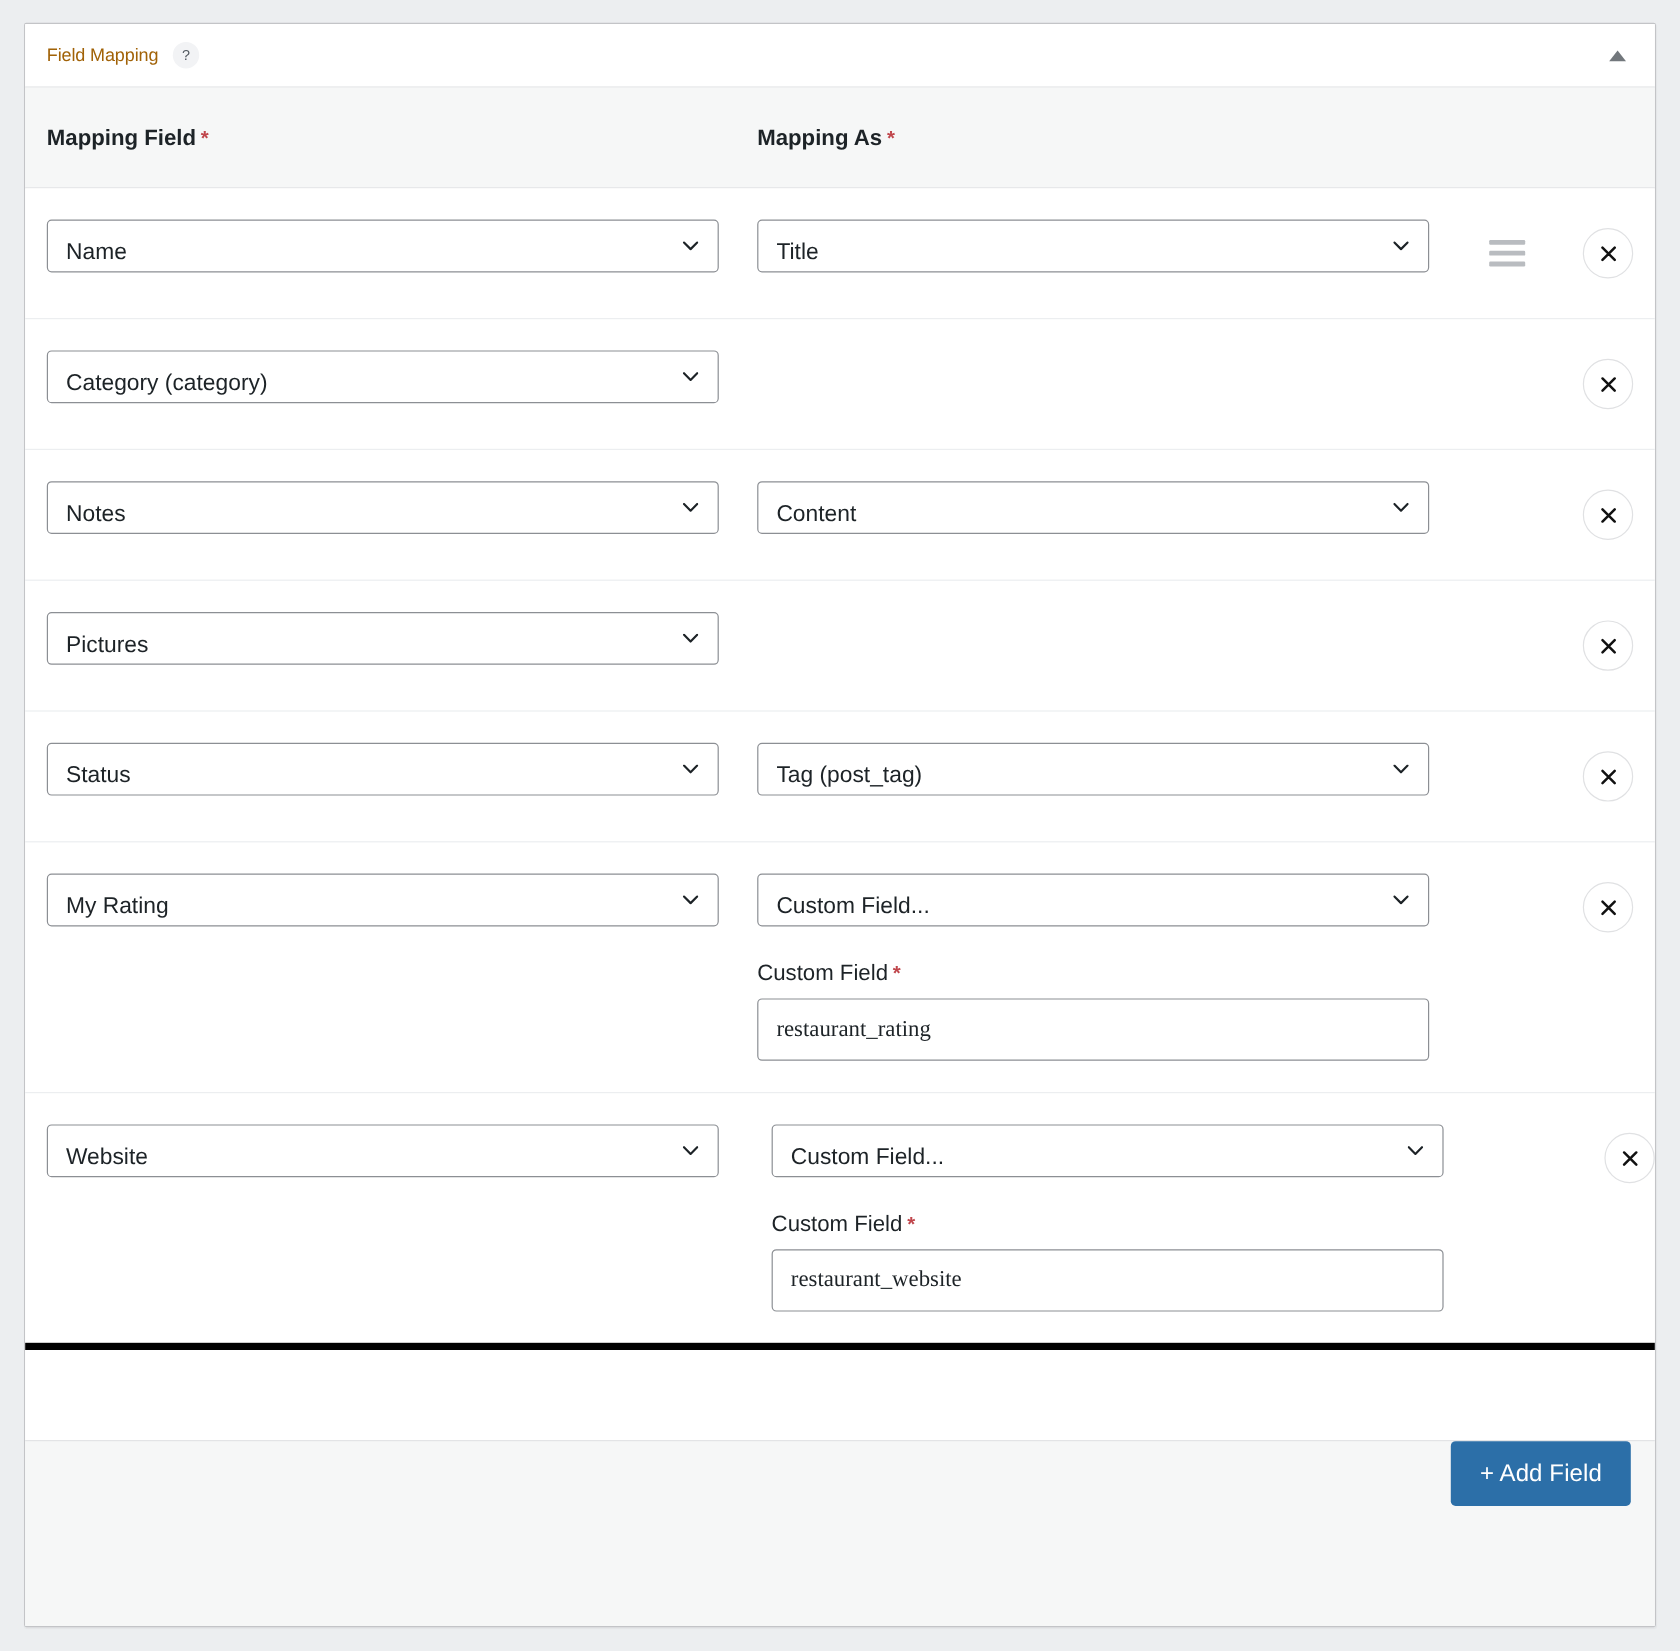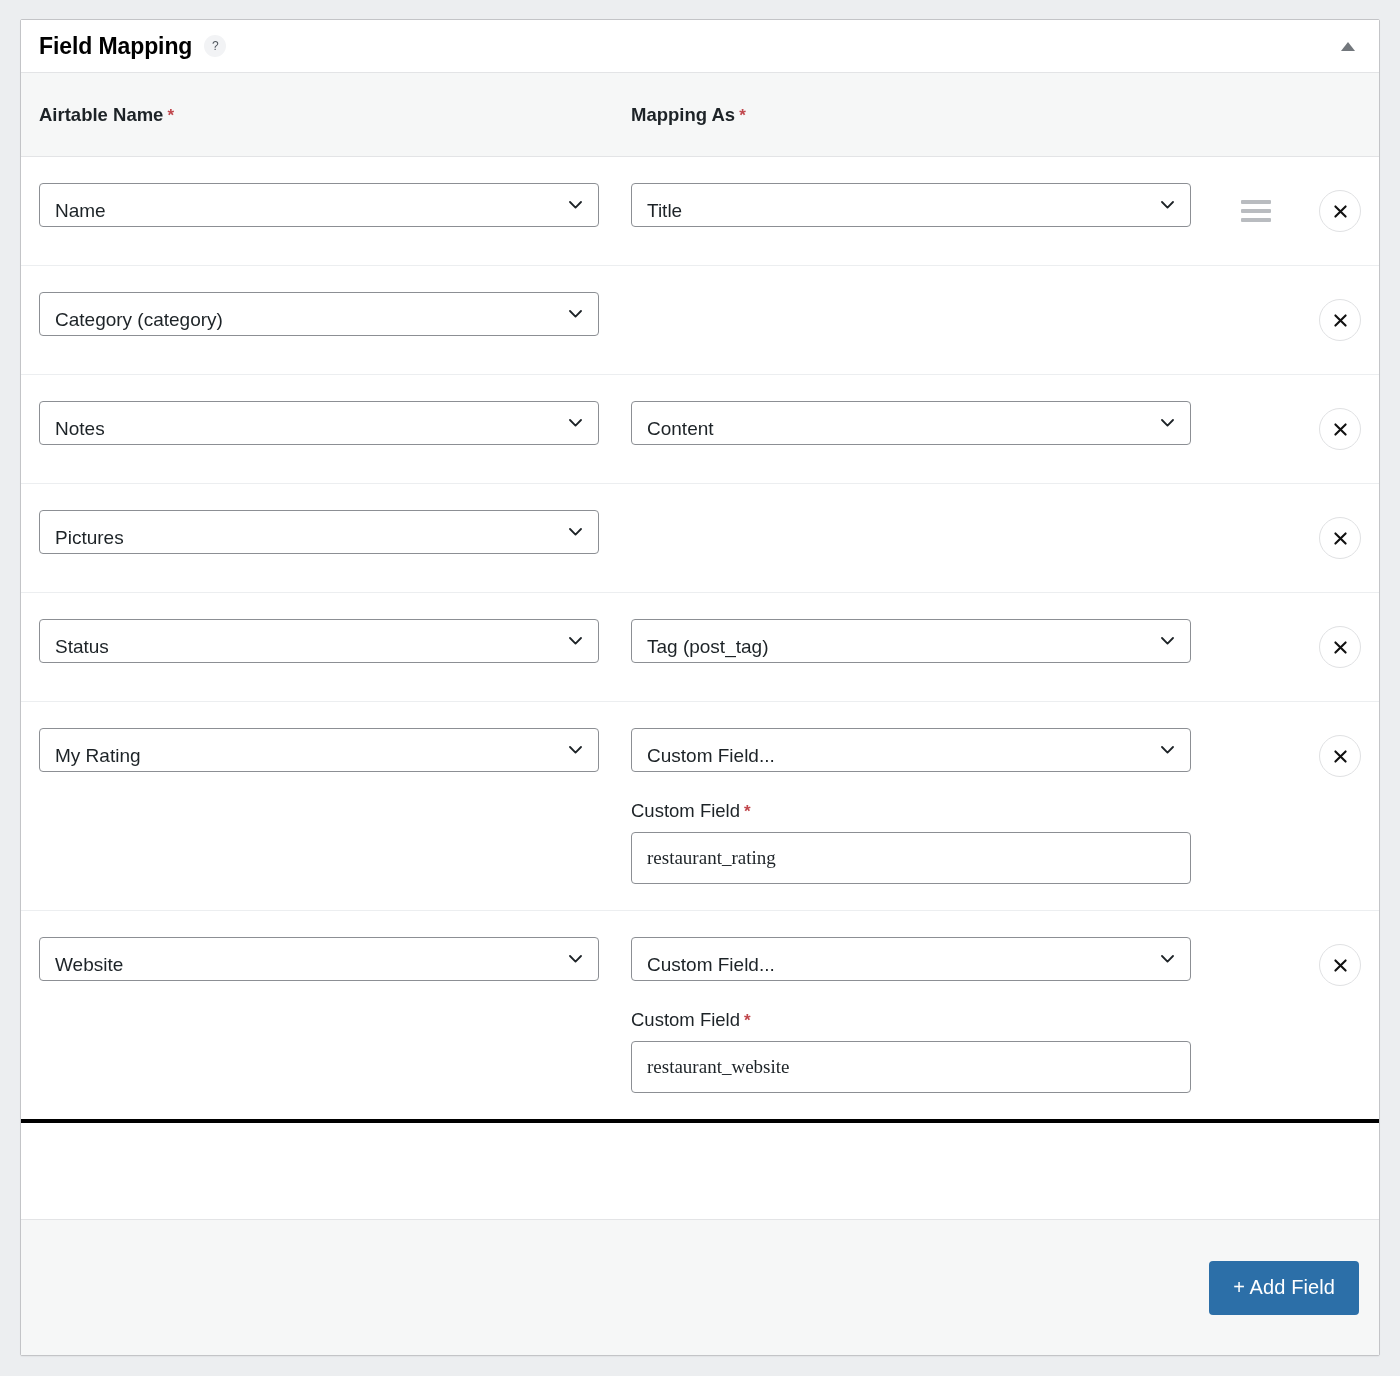--- a/index.html
+++ b/index.html
@@ -33,23 +33,23 @@
     height: 53px;
     display: flex;
     align-items: center;
     padding: 0 18px 0 18px;
     border-bottom: 1px solid #e3e4e6;
     background: #fff;
     position: relative;
     flex: 0 0 auto;
   }
   .panel-title {
-    font-size: 23px;
-    font-weight: bold;
-    color: #000000;
+    font-size: 15px;
+    font-weight: normal;
+    color: #a16207;
     letter-spacing: -0.1px;
   }
   .help-badge {
     width: 22px;
     height: 22px;
     border-radius: 50%;
     background: #f2f3f5;
     color: #50575e;
     font-size: 12px;
     display: inline-flex;
@@ -96,21 +96,21 @@
 
   
   .rows { flex: 1 1 auto; background: #fff; }
   .row {
     display: flex;
     align-items: flex-start;
     padding: 26px 18px 26px 18px;
     border-bottom: 1px solid #eceef0;
     position: relative;
   }
-  .row:last-child { border-bottom: 4px solid #000000; }
+  .row:last-child { border-bottom: 6px solid #000000; gap: 12px; }
 
   .cell-left { width: 592px; flex: 0 0 592px; padding-right: 18px; }
   .cell-right { width: 592px; flex: 0 0 592px; }
   .cell-tools {
     flex: 1 1 auto;
     display: flex;
     align-items: center;
     justify-content: flex-end;
     padding-left: 12px;
     height: 56px;
@@ -190,23 +190,22 @@
     justify-content: center;
     cursor: pointer;
     padding: 0;
   }
   .remove-btn svg { display: block; }
 
   
   .panel-footer {
     background: #f6f7f7;
     border-top: 1px solid #e3e4e6;
-    height: 136px;
-    display: flex;
-    align-items: center;
+    height: 155px;
+    display: flex;
     justify-content: flex-end;
     padding: 0 20px;
     flex: 0 0 auto;
   }
   .add-field-btn {
     background: #2c6fa8;
     color: #fff;
     border: none;
     border-radius: 4px;
     font-size: 20px;
@@ -226,21 +225,21 @@
     <div class="panel-header">
       <span class="panel-title">Field Mapping</span>
       <span class="help-badge">?</span>
       <span class="collapse-toggle">
         <span class="tri-up"></span>
       </span>
     </div>
 
     <div class="col-head">
       <div class="col col-airtable">
-        <span>Airtable Name</span><span class="req">*</span>
+        <span>Mapping Field</span><span class="req">*</span>
       </div>
       <div class="col col-importas">
         <span>Mapping As</span><span class="req">*</span>
       </div>
     </div>
 
     <div class="rows" id="rows-container">
   <div class="row">
     <div class="cell-left">
       <div class="select-wrap">

